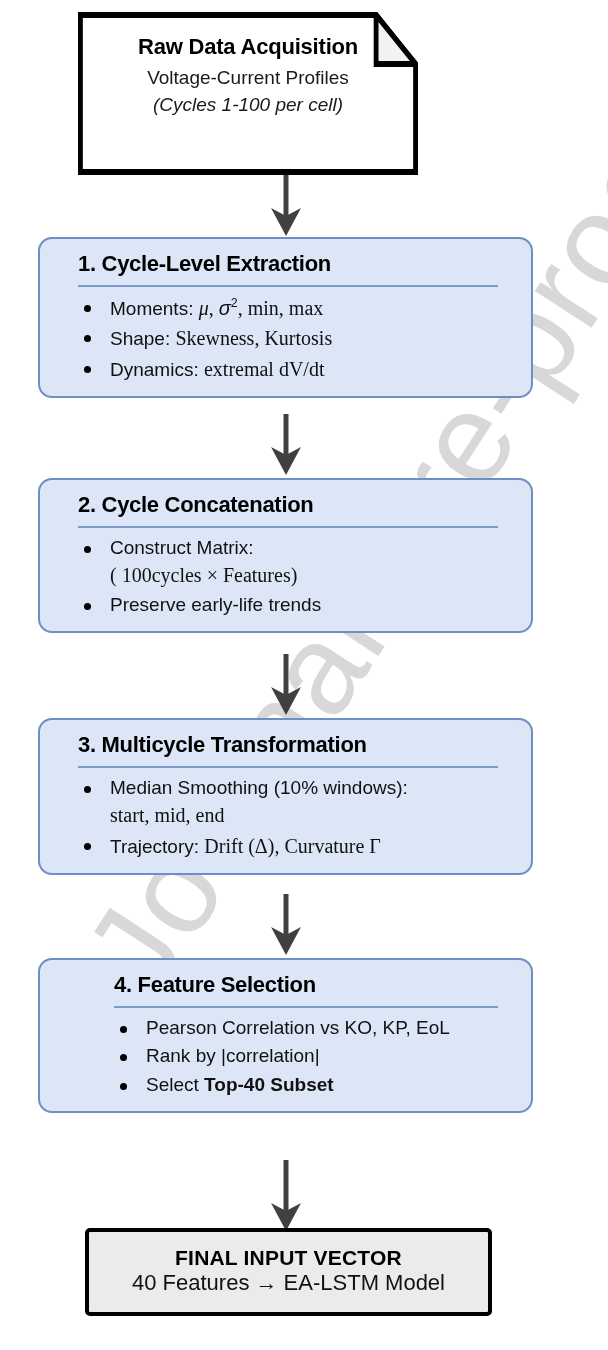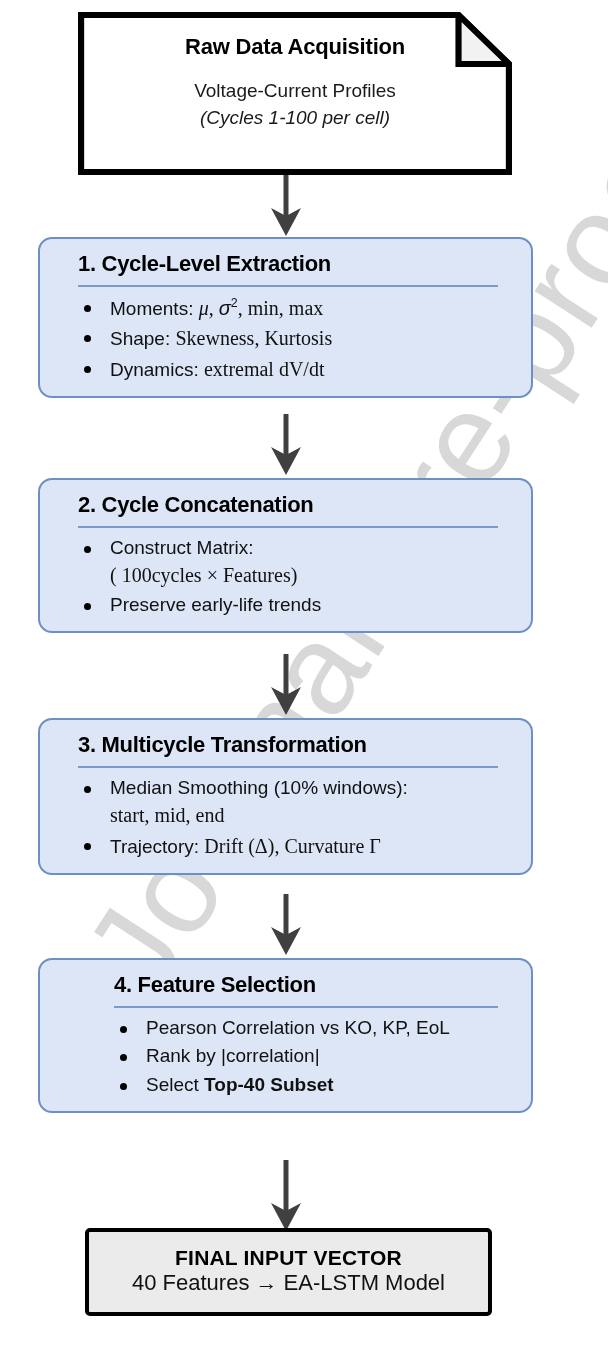--- a/index.html
+++ b/index.html
@@ -41,21 +41,21 @@
     z-index: 2;
     width: 608px;
     height: 1350px;
   }
 
   
   .doc-node {
     position: absolute;
     left: 78px;
     top: 12px;
-    width: 434px;
+    width: 340px;
     height: 163px;
   }
   .doc-node svg {
     position: absolute;
     inset: 0;
     width: 100%;
     height: 100%;
   }
   .doc-text {
     position: absolute;
@@ -71,21 +71,21 @@
     font-size: 22px;
     font-weight: bold;
     color: #000;
     letter-spacing: -0.2px;
     line-height: 1.18;
   }
   .doc-sub {
     font-size: 19px;
     font-weight: 400;
     color: #1a1a1a;
-    margin-top: 20px;
+    margin-top: 7px;
     line-height: 1.2;
   }
   .doc-sub2 {
     font-size: 19px;
     font-style: italic;
     font-weight: 400;
     color: #1a1a1a;
     margin-top: 4px;
     line-height: 1.2;
   }

